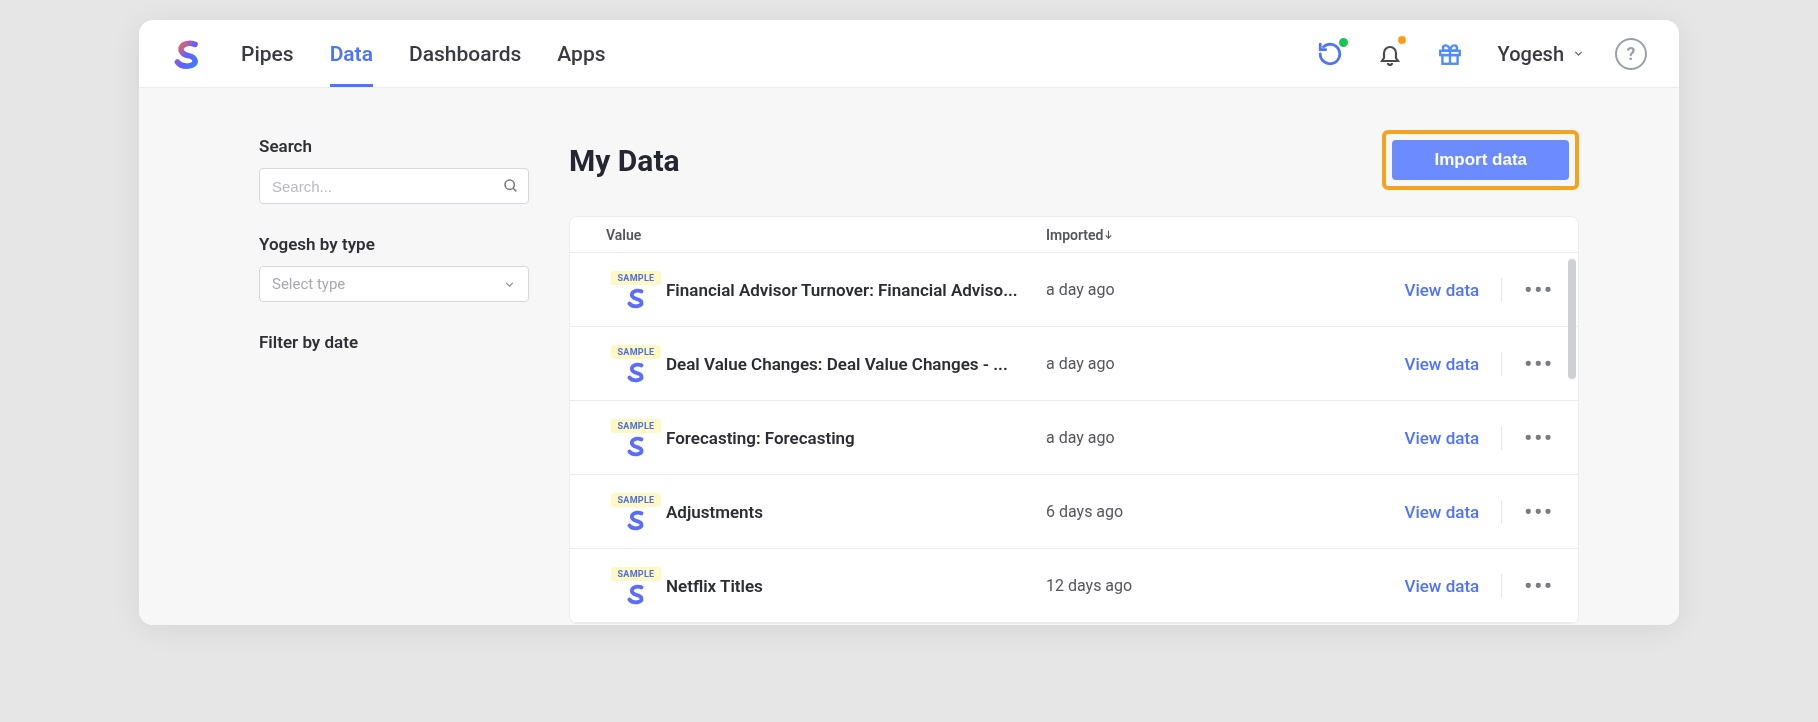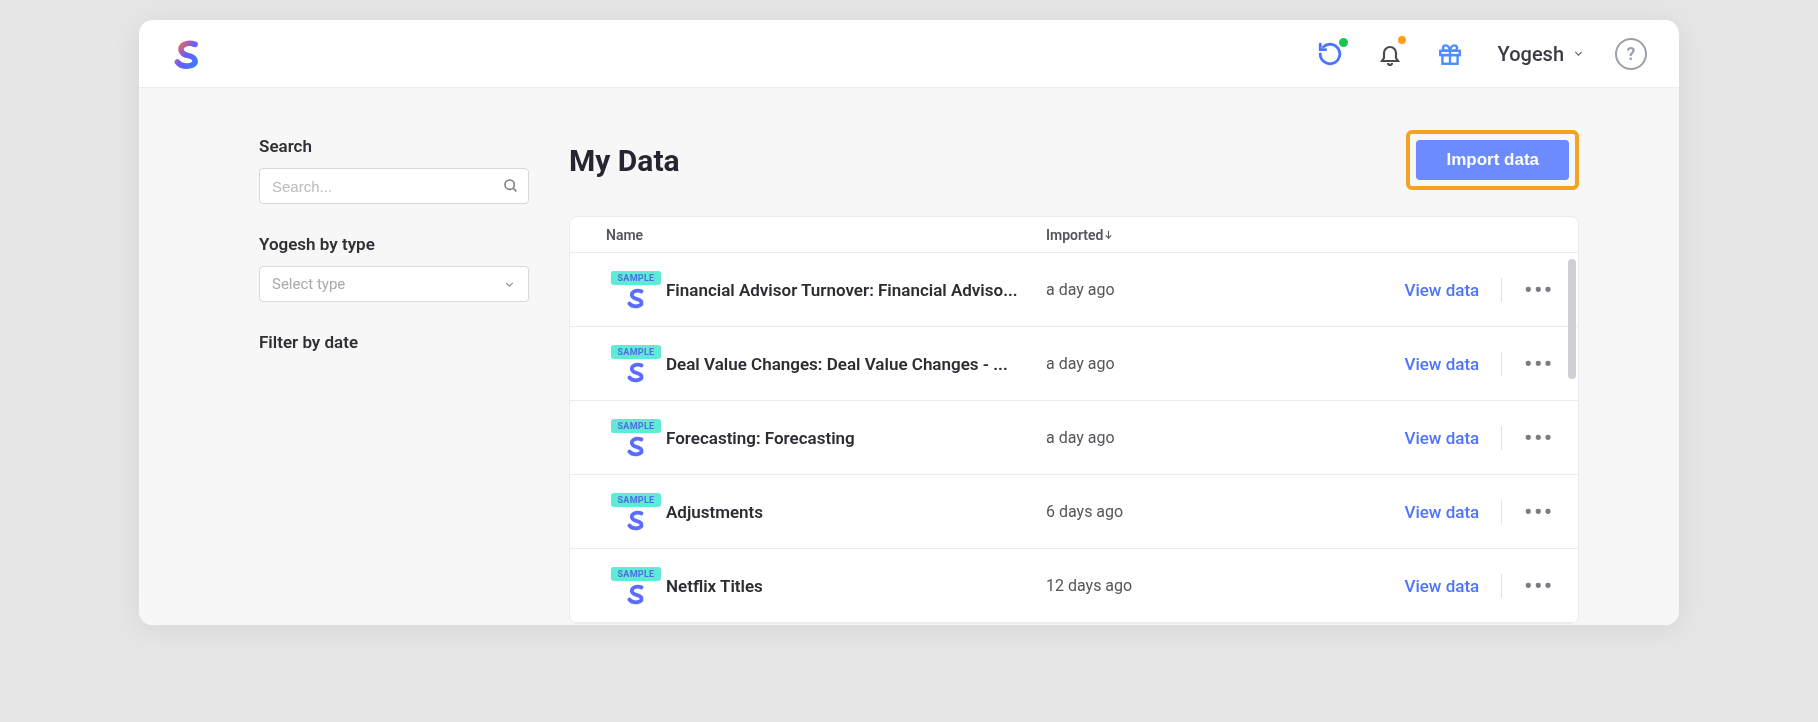--- a/index.html
+++ b/index.html
@@ -111,21 +111,21 @@
   .main-header {
     display:flex; align-items:center; justify-content:space-between;
     padding-right: 100px; margin-bottom: 26px;
   }
   .main-title { font-size:30px; font-weight:700; color:#262632; }
   .import-wrap {
     padding:6px; border:4px solid #f4a321; border-radius:6px;
   }
   .import-btn {
     background:#6c8bff; color:#fff; font-size:17px; font-weight:600;
-    padding:10px 30px; border:none; border-radius:4px; cursor:pointer;
+    padding:10px 42px; border:none; border-radius:4px; cursor:pointer;
   }
   
   .table {
     margin-right:100px;
     background:#fff; border:1px solid #ebebef; border-radius:8px;
     overflow:hidden; display:flex; flex-direction:column;
   }
   .thead {
     display:flex; align-items:center; height:36px;
     font-size:14px; font-weight:600; color:#55555e;
@@ -137,21 +137,21 @@
   .tbody { display:flex; flex-direction:column; position:relative; }
   .row {
     display:flex; align-items:center; height:74px;
     border-bottom:1px solid #ebebef; padding-left:36px;
     padding-right:24px;
   }
   .row-icon {
     width:60px; display:flex; flex-direction:column; align-items:center; gap:2px;
   }
   .sample-badge {
-    background:#5eead4; color:#4e6de6; font-size:9px; font-weight:700;
+    background:#fef9c3; color:#4e6de6; font-size:9px; font-weight:700;
     padding:2px 6px; border-radius:3px; letter-spacing:0.3px;
   }
   .s-logo-small {
     width:22px; height:22px;
   }
   .row-name {
     width:380px; font-size:17px; font-weight:600; color:#2c2c34;
     white-space:nowrap; overflow:hidden; text-overflow:ellipsis;
     padding-right:20px;
   }
@@ -183,20 +183,26 @@
         <path d="M30 8 C20 4 8 10 14 18 C18 24 28 20 30 28 C32 36 14 38 8 30" fill="none" stroke="url(#g1)" stroke-width="7" stroke-linecap="round"></path>
         <defs>
           <linearGradient id="g1" x1="0" y1="0" x2="1" y2="1">
             <stop offset="0" stop-color="#ff6a3d"></stop>
             <stop offset="0.5" stop-color="#6a5cff"></stop>
             <stop offset="1" stop-color="#3d7bff"></stop>
           </linearGradient>
         </defs>
       </svg>
     </div>
+    <div class="nav">
+      <div class="nav-item">Pipes</div>
+      <div class="nav-item active">Data</div>
+      <div class="nav-item">Dashboards</div>
+      <div class="nav-item">Apps</div>
+    </div>
     <div class="spacer"></div>
     <div class="icon-btn">
       <svg width="26" height="26" viewBox="0 0 24 24" fill="none" stroke="#4e74ff" stroke-width="2.6" stroke-linecap="round">
         <path d="M3 12a9 9 0 1 0 3-6.7"></path>
         <polyline points="3 3 3 8 8 8" fill="none"></polyline>
       </svg>
       <span class="badge-green"></span>
     </div>
     <div class="icon-btn">
       <svg width="24" height="24" viewBox="0 0 24 24" fill="none" stroke="#4a4a52" stroke-width="2.2">
@@ -251,21 +257,21 @@
     <div class="main">
       <div class="main-header">
         <div class="main-title">My Data</div>
         <div class="import-wrap">
           <button class="import-btn">Import data</button>
         </div>
       </div>
 
       <div class="table">
         <div class="thead">
-          <div class="col-name">Name</div>
+          <div class="col-name">Value</div>
           <div class="col-imp">
             <span>Imported</span>
             <svg width="11" height="11" viewBox="0 0 24 24" fill="none" stroke="#55555e" stroke-width="2.4">
               <line x1="12" y1="4" x2="12" y2="20"></line>
                 <polyline points="6 14 12 20 18 14"></polyline>
             </svg>
           </div>
         </div>
 
         <div class="tbody">

